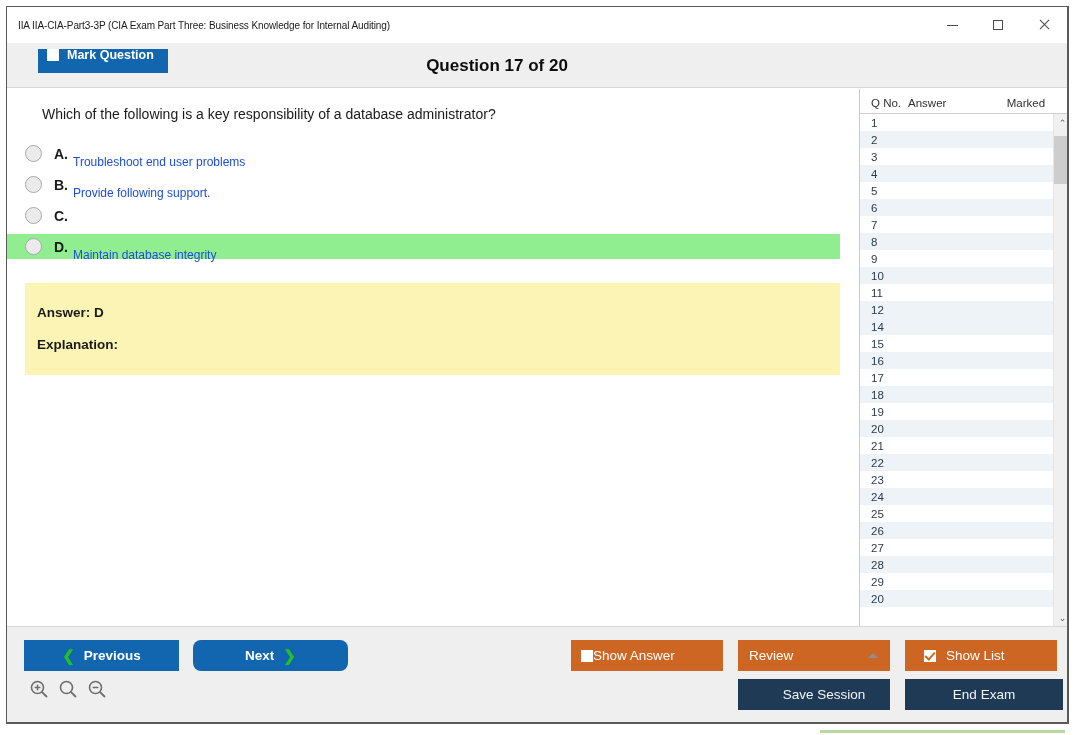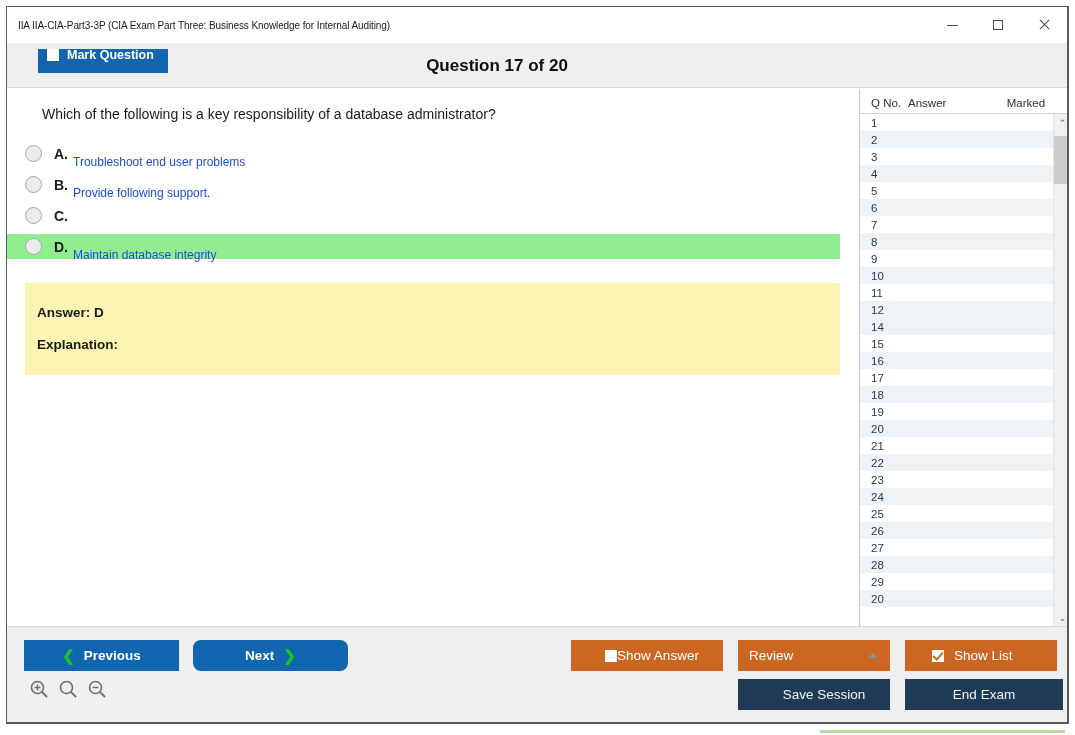--- a/index.html
+++ b/index.html
@@ -207,23 +207,23 @@
   #btn-next     { left: 186px; top: 13px; width: 155px; border-radius: 8px; }
   .chev-green { color: #25c025; font-size: 15px; font-weight: bold; }
 
   .btn-orange {
     position: absolute; height: 31px;
     background: #cc6622; color: #ffffff;
     font-size: 13.5px;
     display: flex; align-items: center;
     border: none; cursor: pointer;
   }
-  #btn-show-answer { left: 564px; top: 13px; width: 152px; padding-left: 10px; gap: 0; justify-content: center; }
+  #btn-show-answer { left: 564px; top: 13px; width: 152px; padding-left: 10px; gap: 0; }
   #btn-review      { left: 731px; top: 13px; width: 152px; padding-left: 11px; }
-  #btn-show-list   { left: 898px; top: 13px; width: 152px; padding-left: 27px; gap: 10px; }
+  #btn-show-list   { left: 898px; top: 13px; width: 152px; padding-left: 19px; gap: 10px; }
   #review-caret {
     margin-left: auto; margin-right: 12px;
     width: 0; height: 0;
     border-left: 5px solid transparent;
     border-right: 5px solid transparent;
     border-bottom: 5px solid #8f8f8f;
   }
 
   .btn-navy {
     position: absolute; height: 31px;

